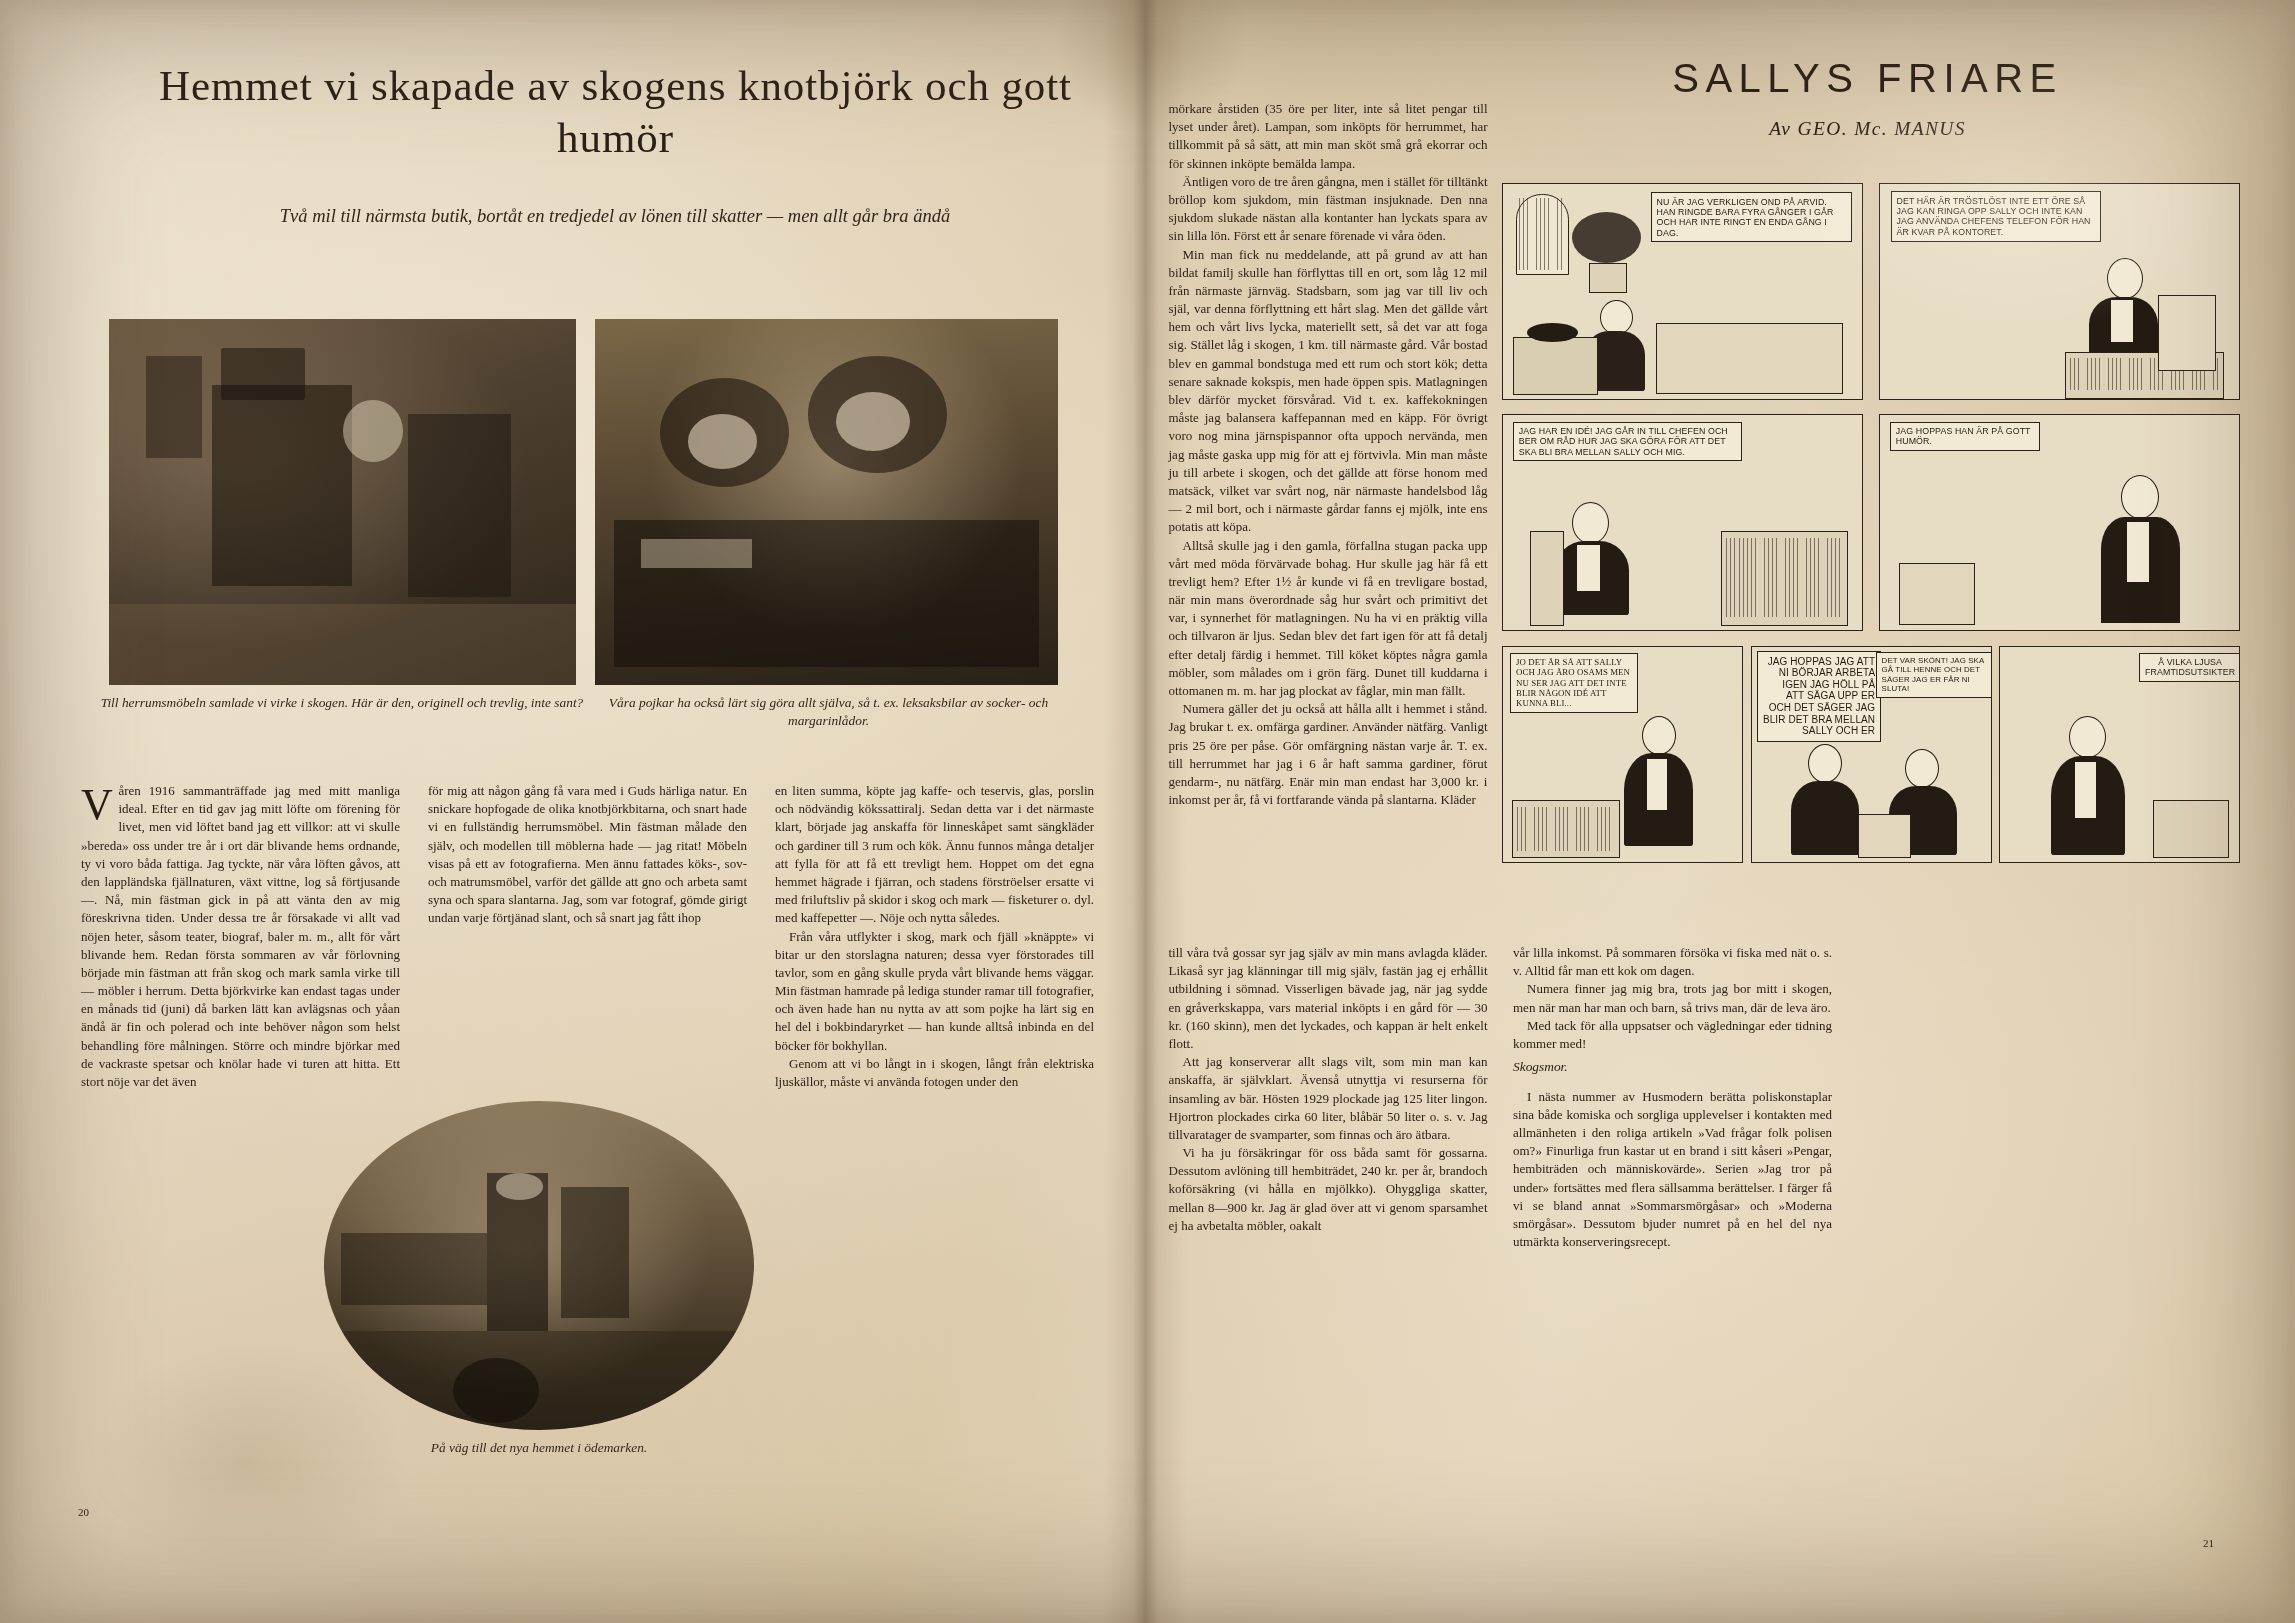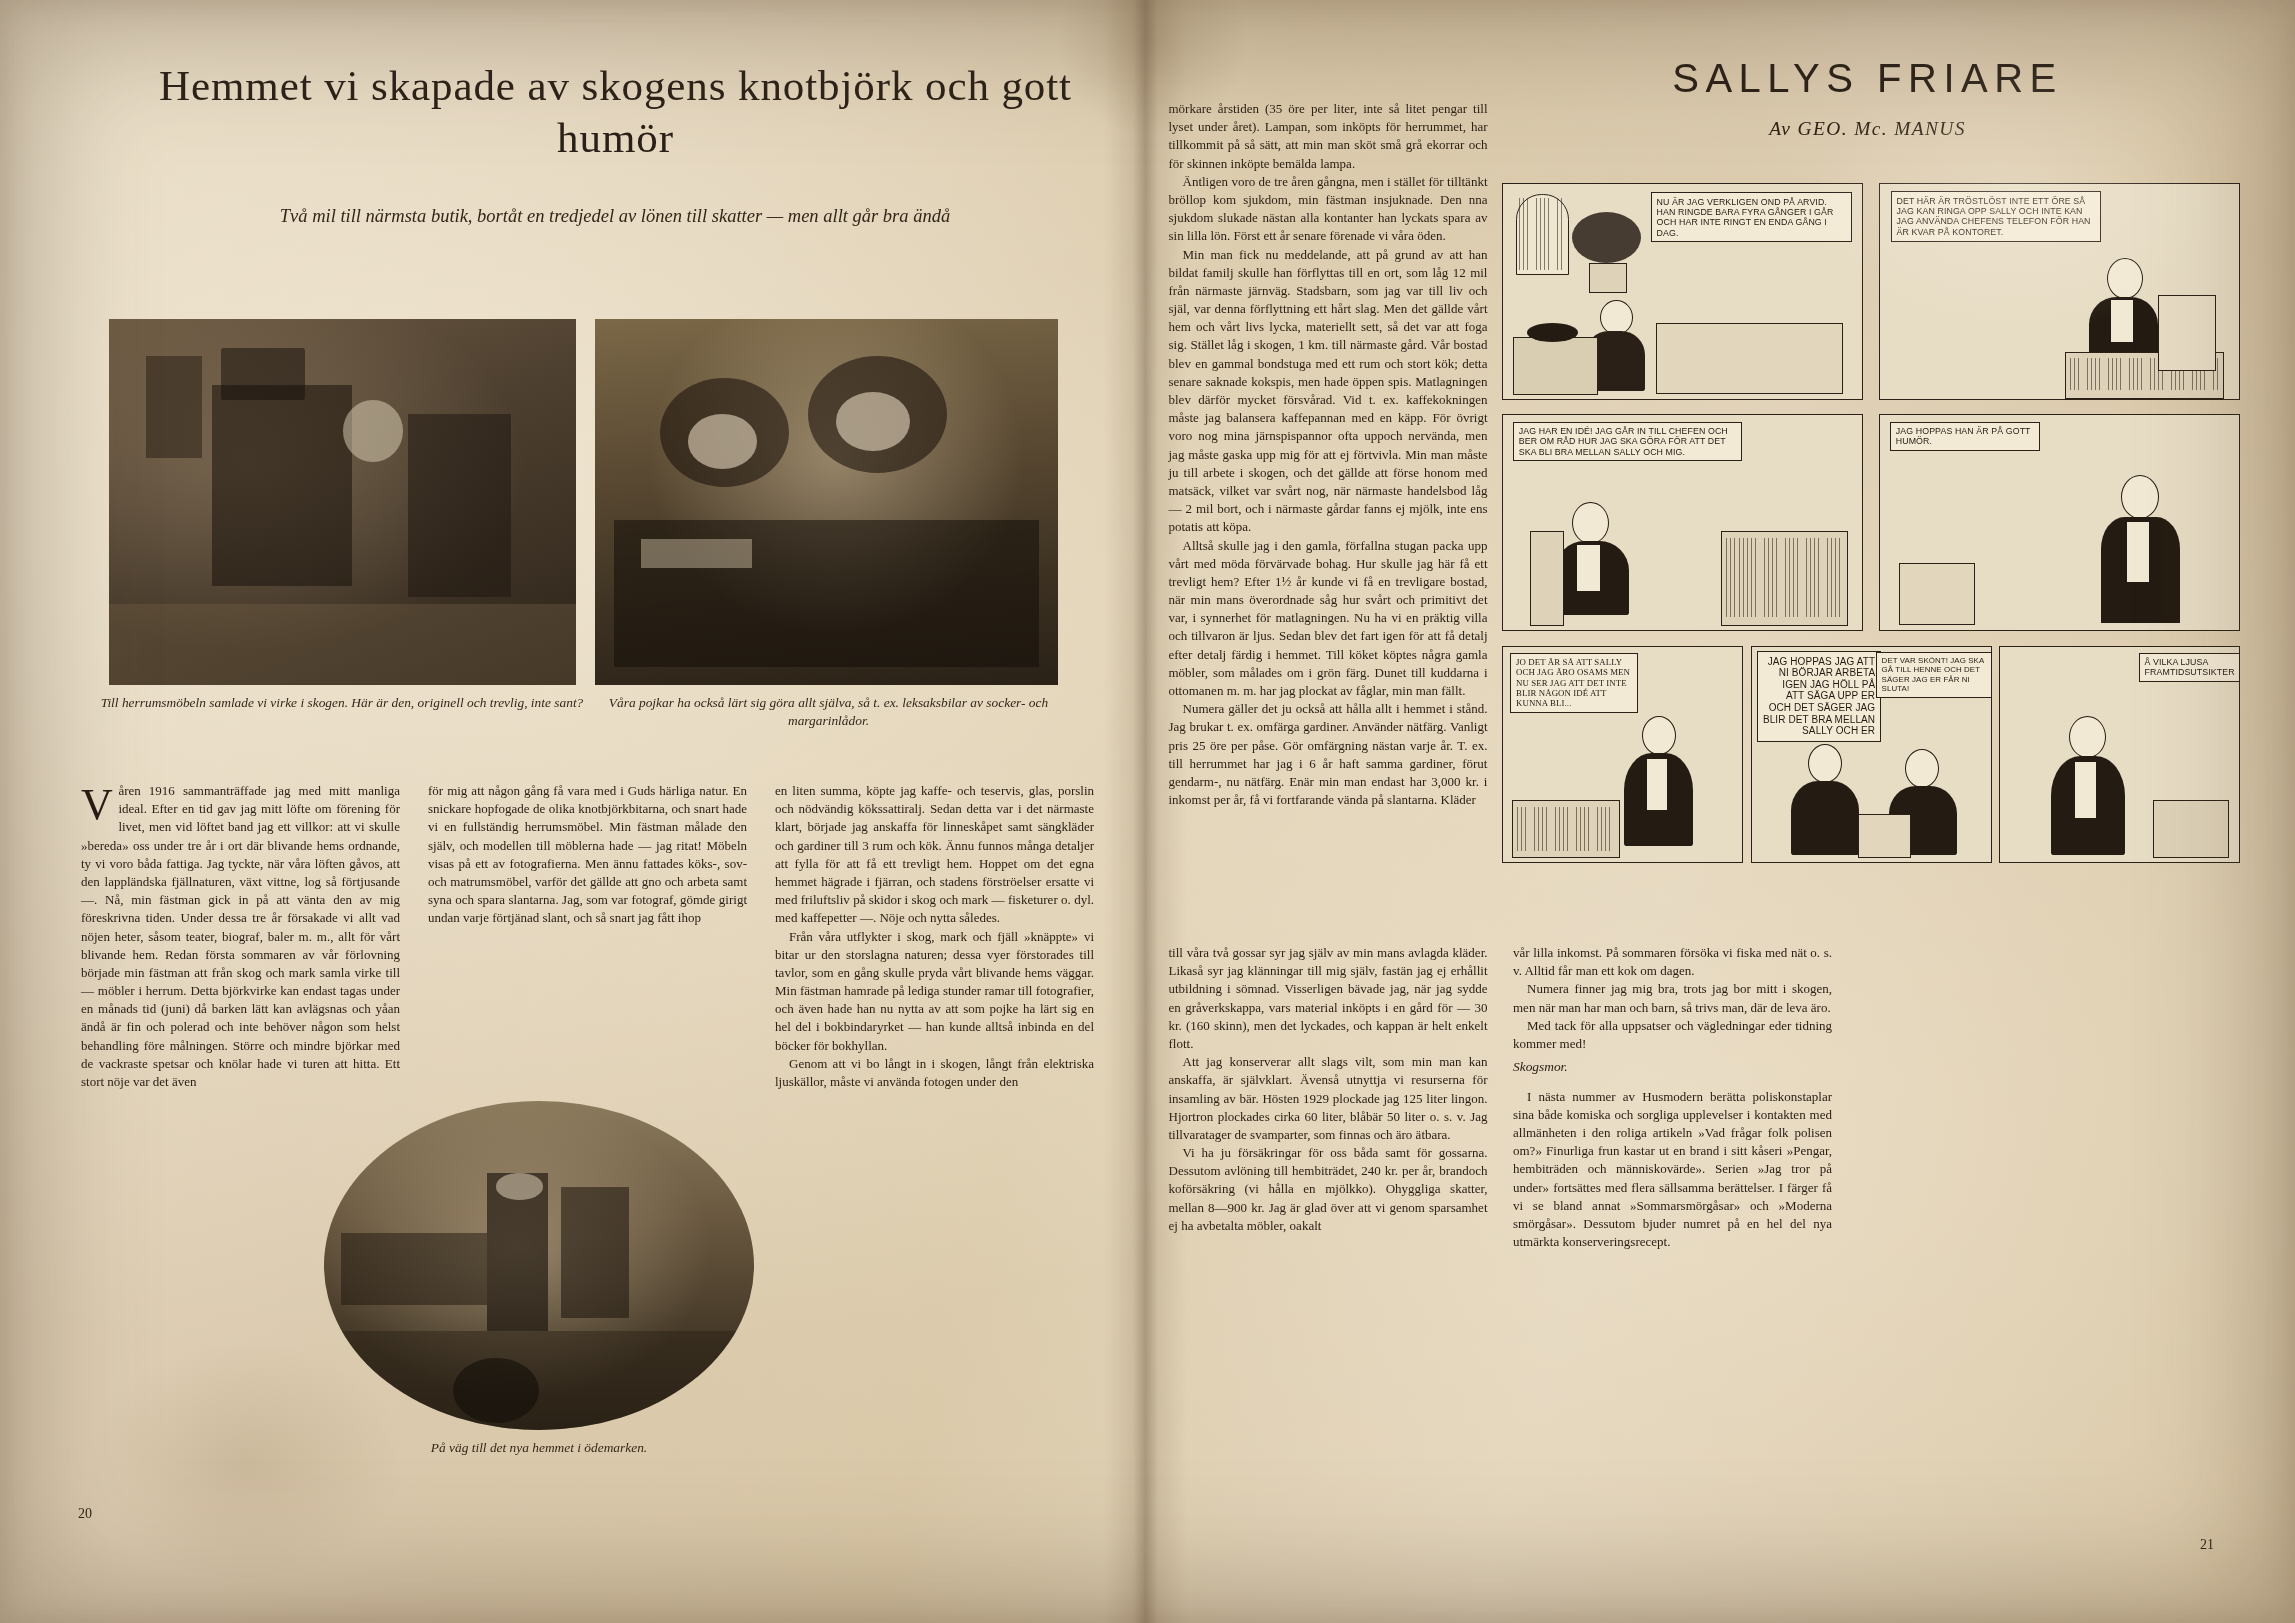--- a/index.html
+++ b/index.html
@@ -136,21 +136,21 @@
     float: left;
     font-size: 44px;
     line-height: 0.80;
     padding: 4.6px 5.6px 0 0;
     font-family: "Liberation Serif", serif;
     color: #241a11;
   }
 
   .folio {
     position: absolute;
-    font-size: 14px;
+    font-size: 11px;
     color: #2e2318;
   }
   #folio-left { left: 78px; top: 1506px; }
   #folio-right { right: 81px; top: 1537px; }
 
   .comic-title {
     position: absolute;
     left: 1488px; top: 69px; width: 759px;
     text-align: center;
     font-size: 40px;
@@ -413,21 +413,21 @@
           <div class="bubble" style="left:4.6px;top:4px;width:113px;font-size:10px;text-align:right;">JAG HOPPAS JAG ATT NI BÖRJAR ARBETA IGEN JAG HÖLL PÅ ATT SÄGA UPP ER OCH DET SÄGER JAG BLIR DET BRA MELLAN SALLY OCH ER</div>
           <div class="bubble" style="left:124px;top:4.6px;width:107px;font-size:7.9px;">DET VAR SKÖNT! JAG SKA GÅ TILL HENNE OCH DET SÄGER JAG ER FÅR NI SLUTA!</div>
           <div class="fig-head" style="left:56px;top:97px;width:32px;height:37px;"></div>
           <div class="fig-body" style="left:39px;top:134px;width:68px;height:74px;"></div>
           <div class="fig-head" style="left:153px;top:102px;width:32px;height:37px;"></div>
           <div class="fig-body" style="left:137px;top:139px;width:68px;height:69px;"></div>
           <div class="furn" style="left:106px;top:167px;width:51px;height:42px;background:#e2d7bd;"></div>
         </div>
 
         <div class="panel third-c">
-          <div class="bubble" style="left:139px;top:5.6px;width:91px;">Å VILKA LJUSA FRAMTIDSUTSIKTER</div>
+          <div class="bubble" style="left:139px;top:5.6px;width:91px;text-align:center;">Å VILKA LJUSA FRAMTIDSUTSIKTER</div>
           <div class="fig-head" style="left:69px;top:69px;width:35px;height:40px;"></div>
           <div class="fig-body" style="left:51px;top:109px;width:74px;height:99px;"></div>
           <div class="fig-shirt" style="left:75px;top:115px;width:21px;height:56px;"></div>
           <div class="furn" style="left:153px;top:153px;width:74px;height:56px;background:#ded2b8;"></div>
         </div>
       </div>
     </div>
 
     <div class="folio" id="folio-right">21</div>
   </div>

